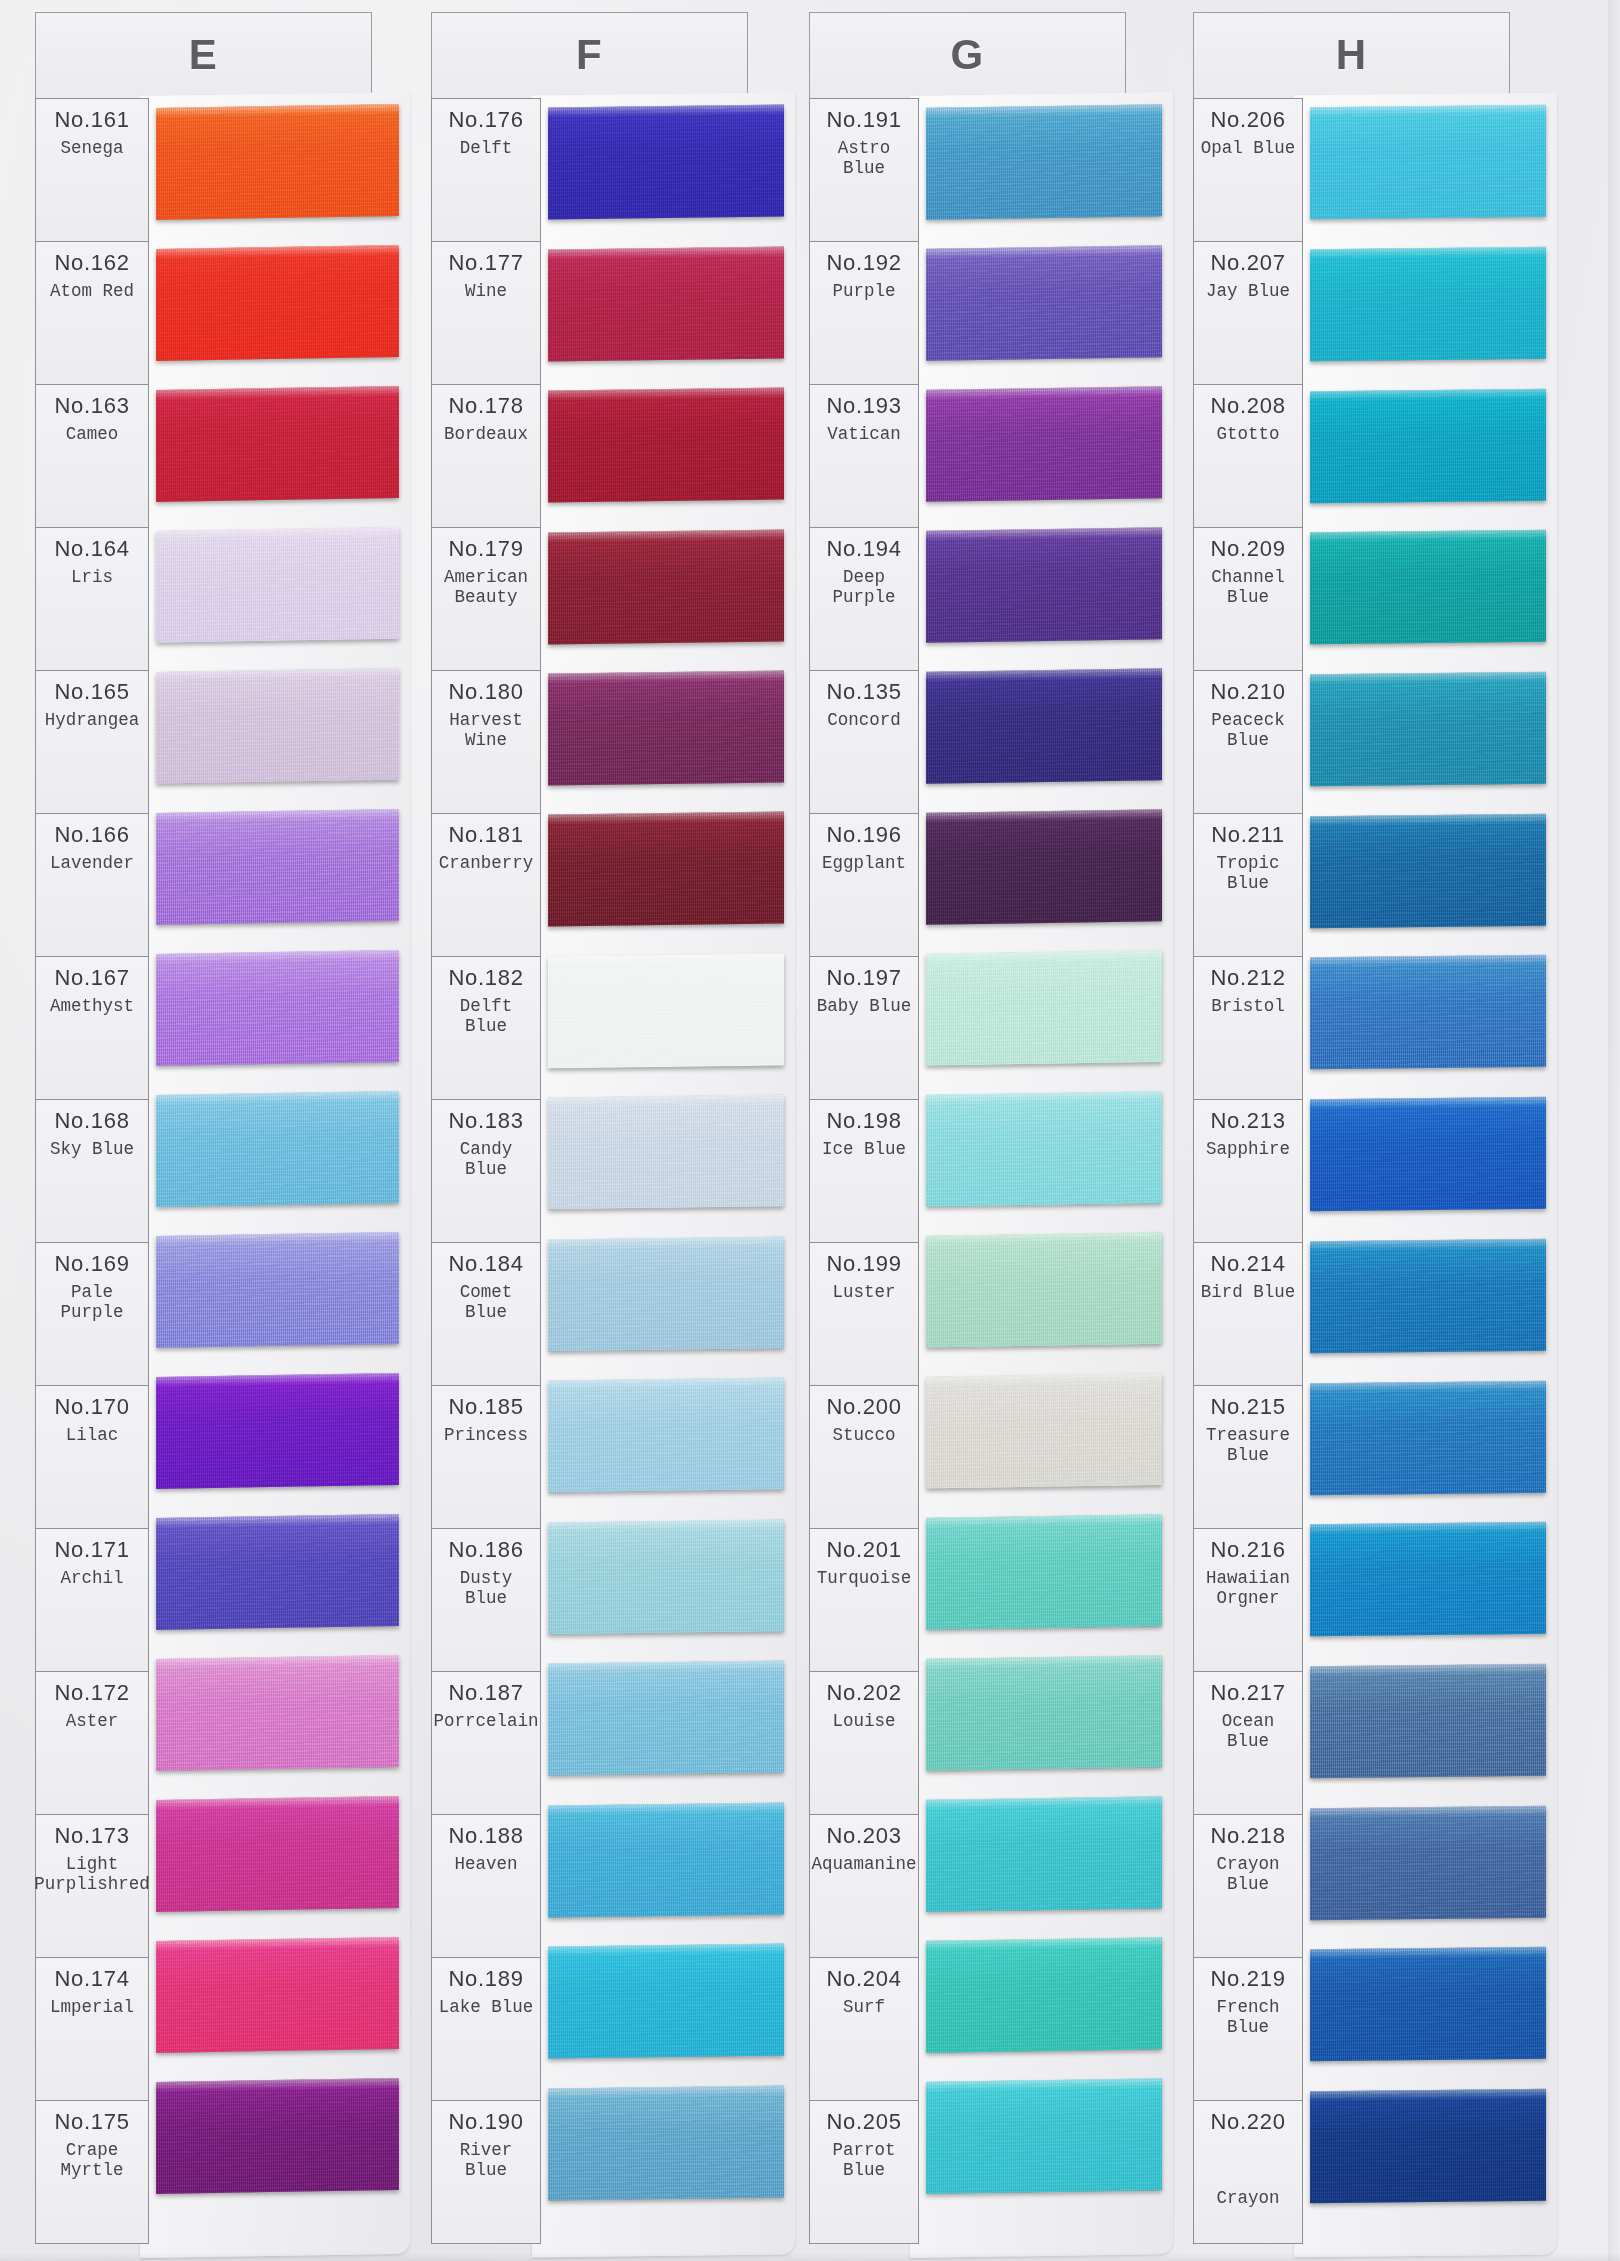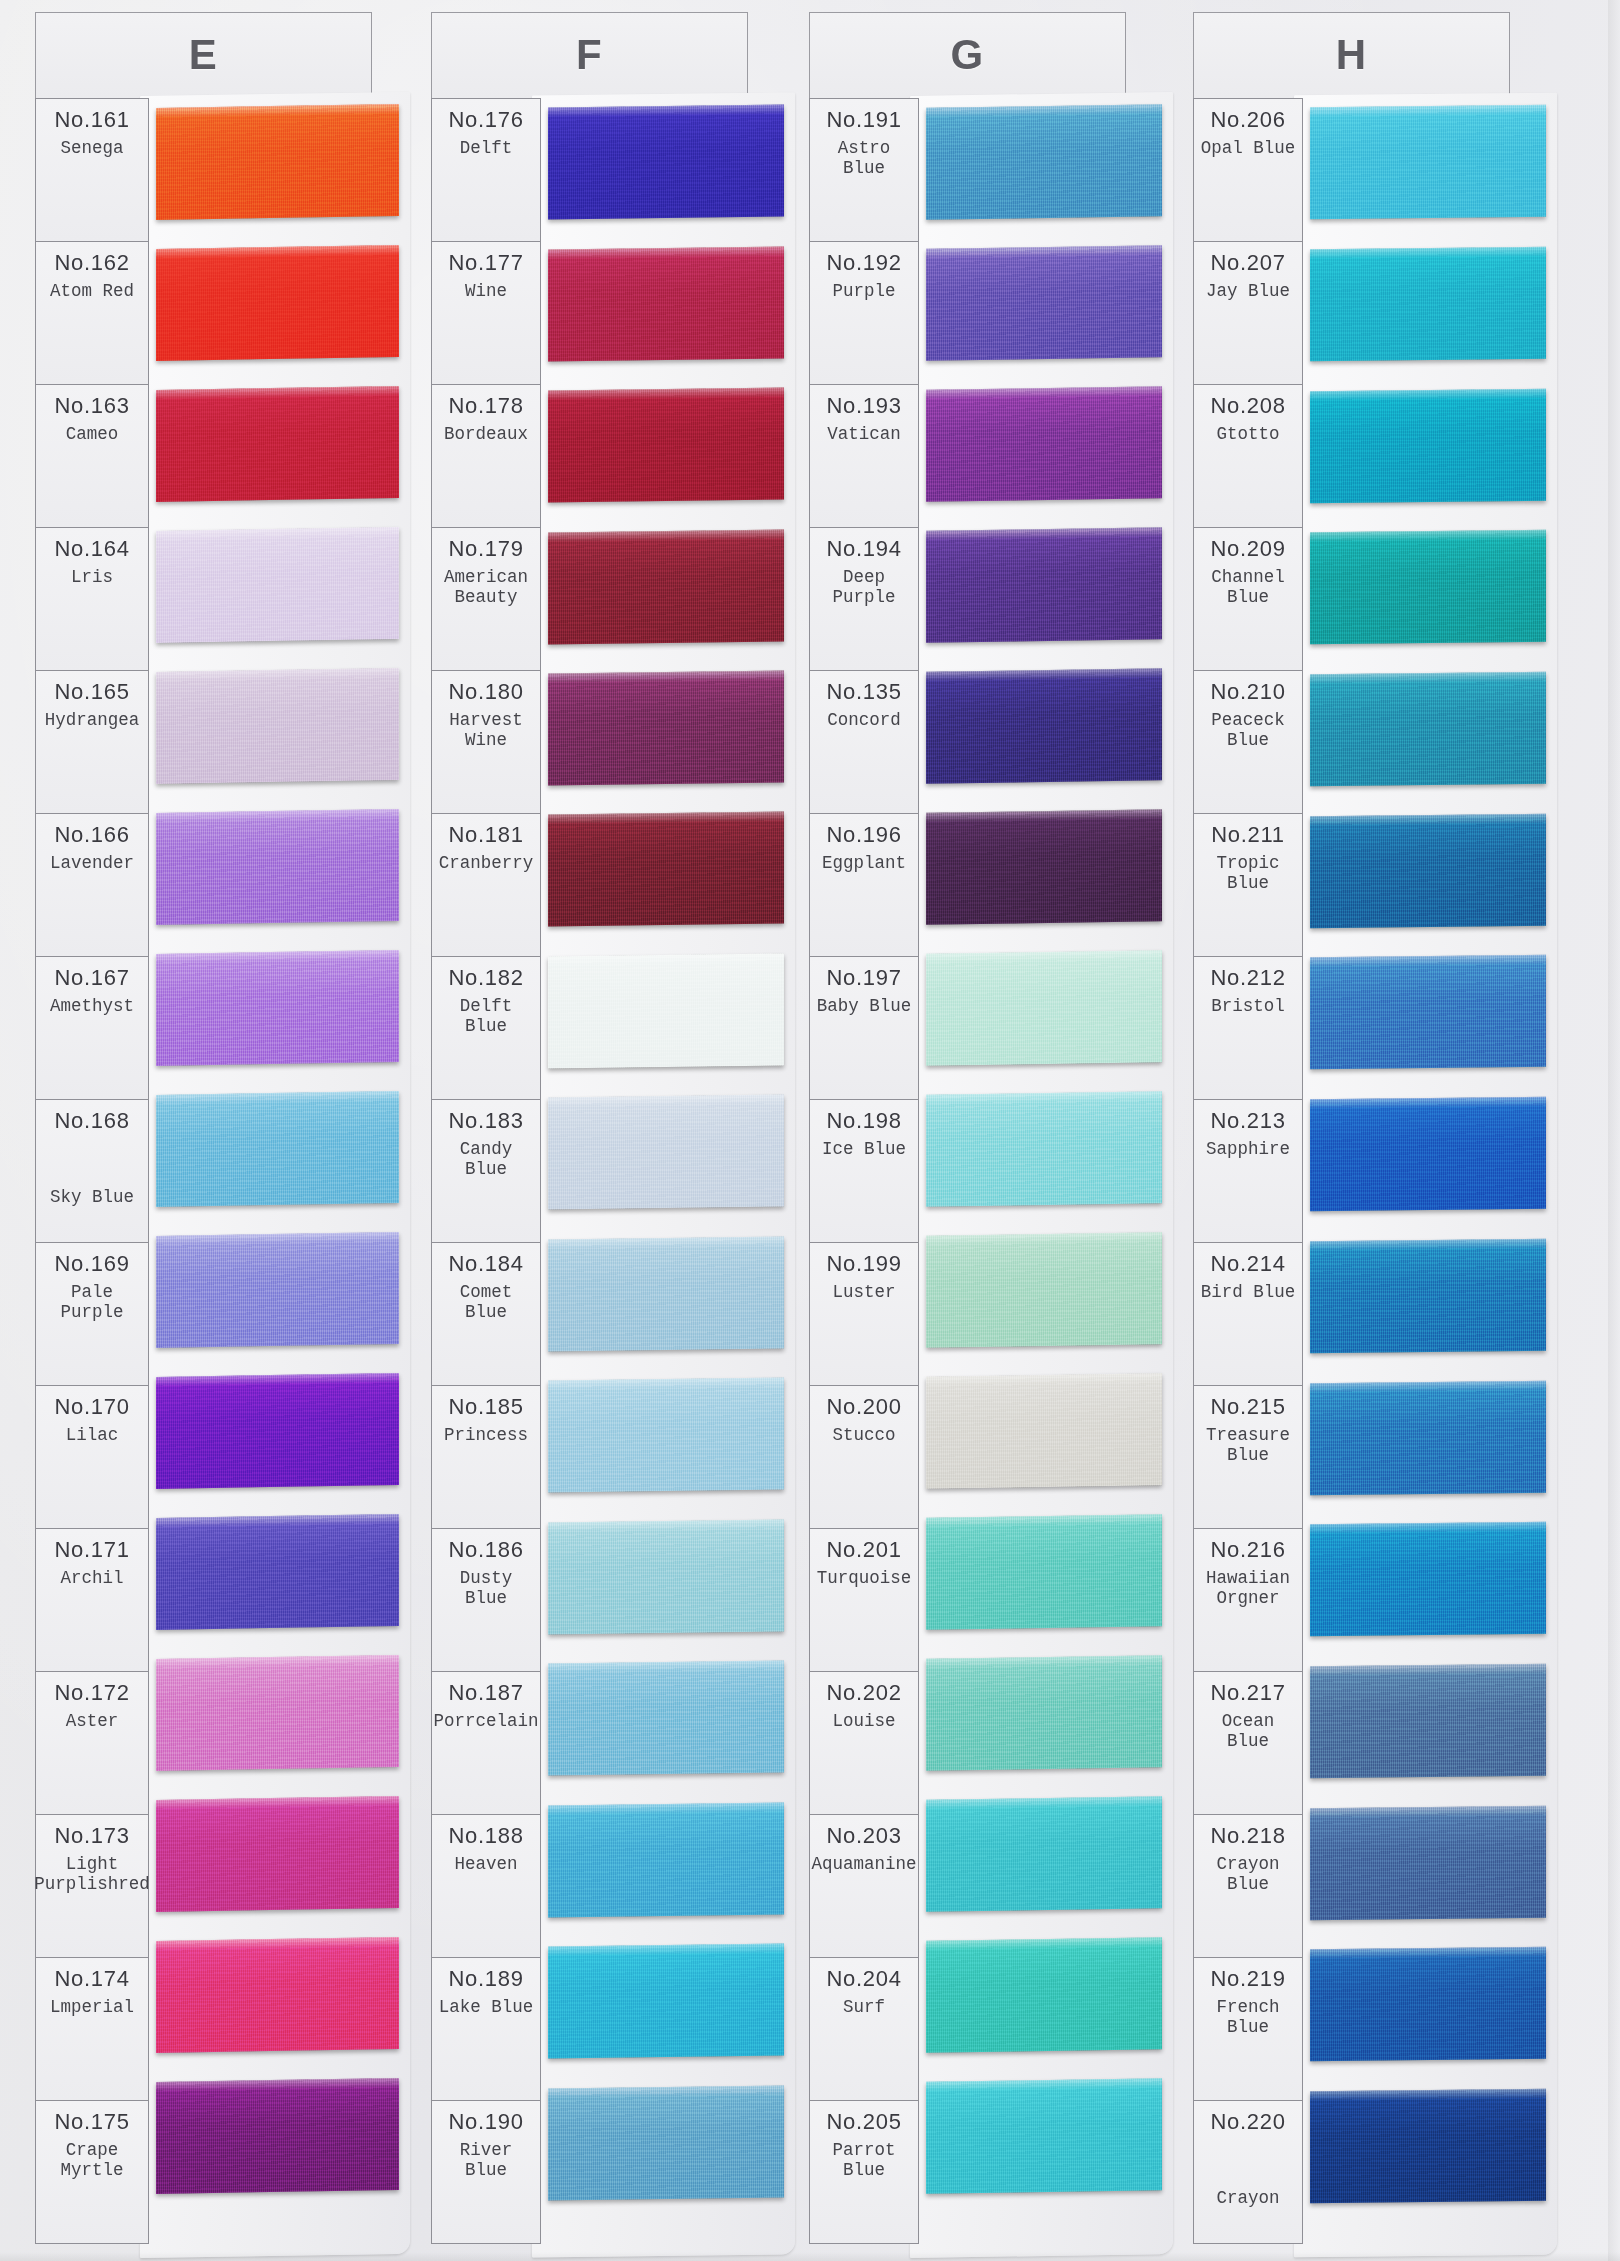--- a/index.html
+++ b/index.html
@@ -139,21 +139,21 @@
               <div class="nm">Hydrangea</div>
             </div>
             <div class="row" style="height: 143px;">
               <div class="num">No.166</div>
               <div class="nm">Lavender</div>
             </div>
             <div class="row" style="height: 143px;">
               <div class="num">No.167</div>
               <div class="nm">Amethyst</div>
             </div>
-            <div class="row" style="height: 143px; gap: 48px;">
+            <div class="row" style="height: 143px;">
               <div class="num">No.168</div>
               <div class="nm">Sky Blue</div>
             </div>
             <div class="row" style="height: 143px;">
               <div class="num">No.169</div>
               <div class="nm">Pale Purple</div>
             </div>
             <div class="row" style="height: 143px;">
               <div class="num">No.170</div>
               <div class="nm">Lilac</div>

